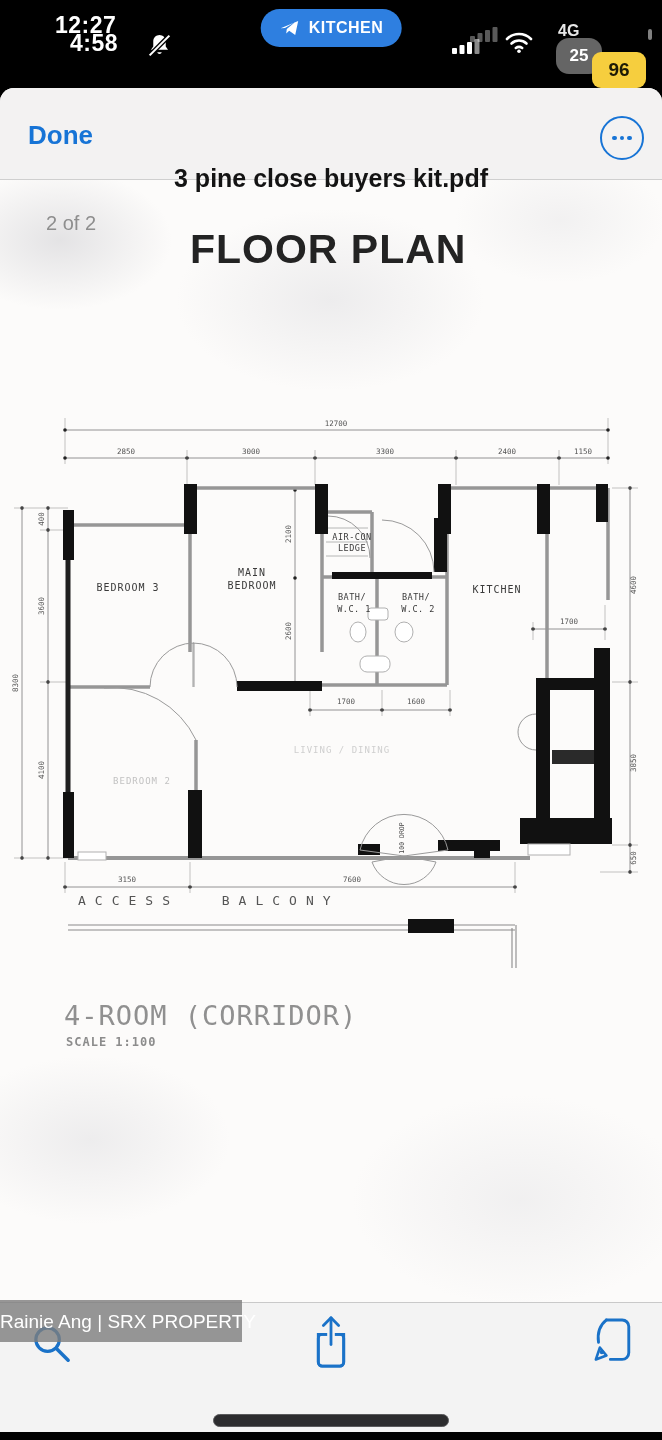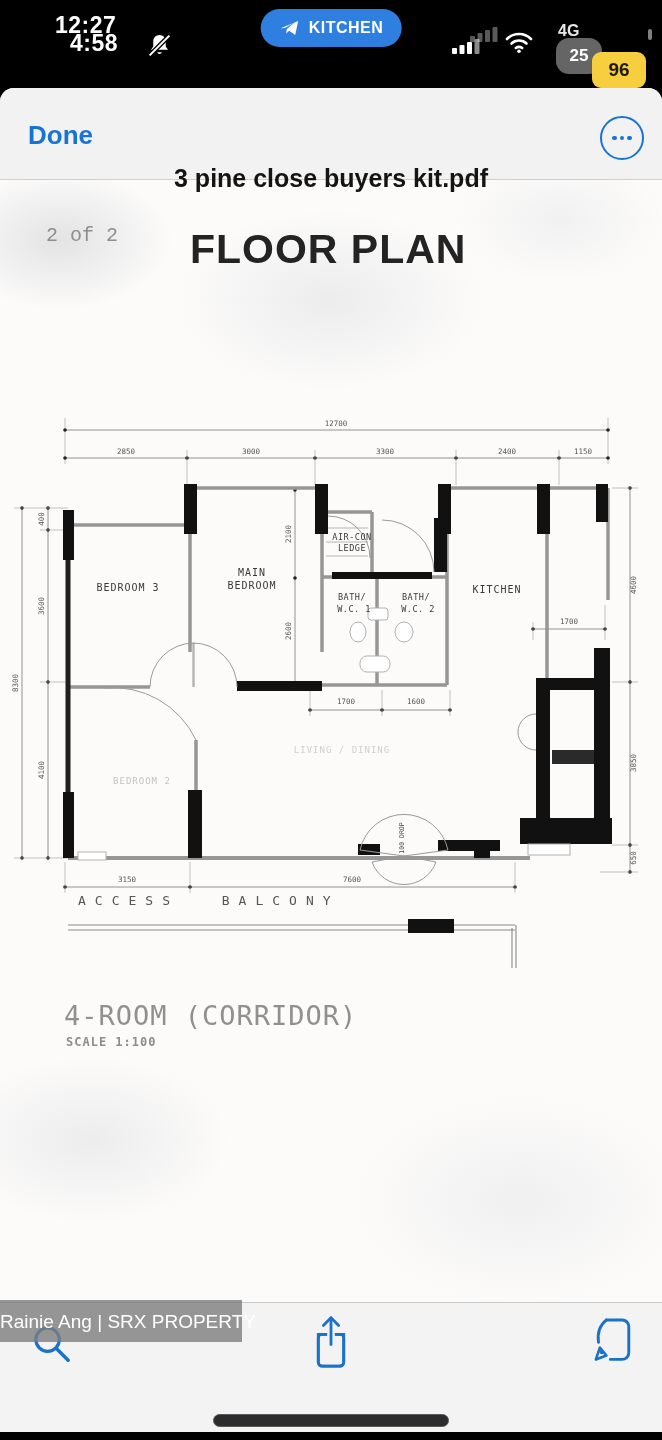--- a/index.html
+++ b/index.html
@@ -32,21 +32,21 @@
 
   
   .content{left:0;top:180px;width:662px;height:1122px;
     background:
       radial-gradient(160px 100px at 60px 60px, rgba(188,188,194,.38), transparent 70%),
       radial-gradient(220px 130px at 330px 120px, rgba(198,198,204,.28), transparent 70%),
       radial-gradient(150px 90px at 560px 40px, rgba(205,205,210,.22), transparent 70%),
       radial-gradient(200px 120px at 90px 960px, rgba(203,203,208,.3), transparent 70%),
       radial-gradient(240px 150px at 520px 1020px, rgba(208,208,213,.26), transparent 70%),
       #fcfbfa;}
-  .page-ind{left:46px;top:224px;color:#8e8e8e;font-size:20px;font-family:Liberation Mono, monospace;}
+  .page-ind{left:46px;top:212px;color:#8e8e8e;font-size:20px;}
   .fp-title{left:190px;top:226px;color:#232323;font-size:41px;font-weight:700;letter-spacing:1px;}
   .mono{font-family:"DejaVu Sans Mono", monospace;}
   .balcony-label{left:78px;top:893px;color:#555;font-size:13px;letter-spacing:9px;word-spacing:26px;}
   .plan-name{left:64px;top:1000px;color:#909090;font-size:27px;letter-spacing:1px;}
   .plan-scale{left:66px;top:1035px;color:#8c8c8c;font-size:12px;font-weight:700;letter-spacing:1px;}
 
   
   .plan{left:0;top:400px;}
   .w{stroke:#969696;stroke-width:3.5;fill:none;}
   .wd{stroke:#1f1f1f;stroke-width:5;fill:none;}

